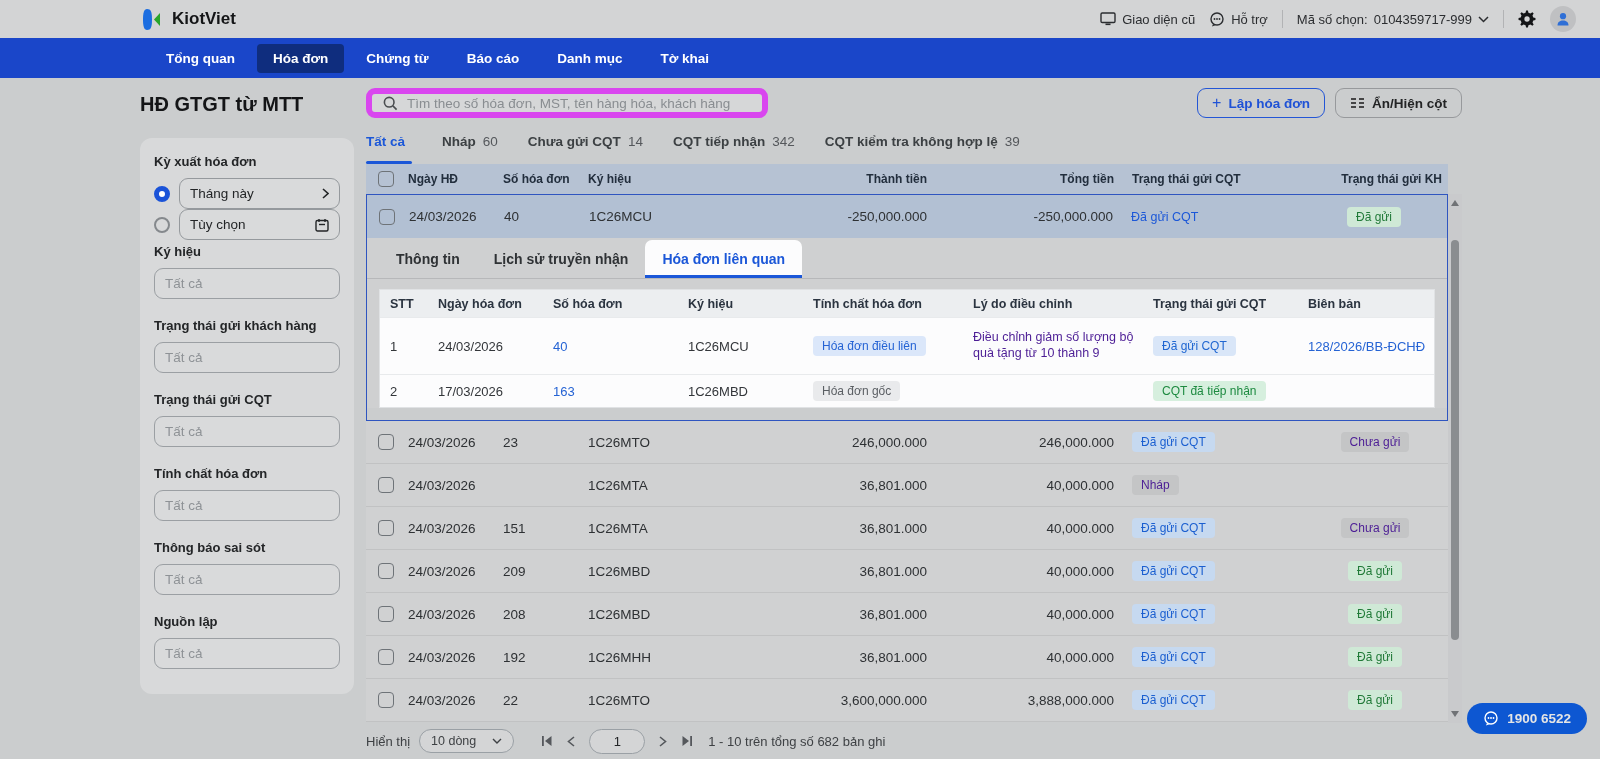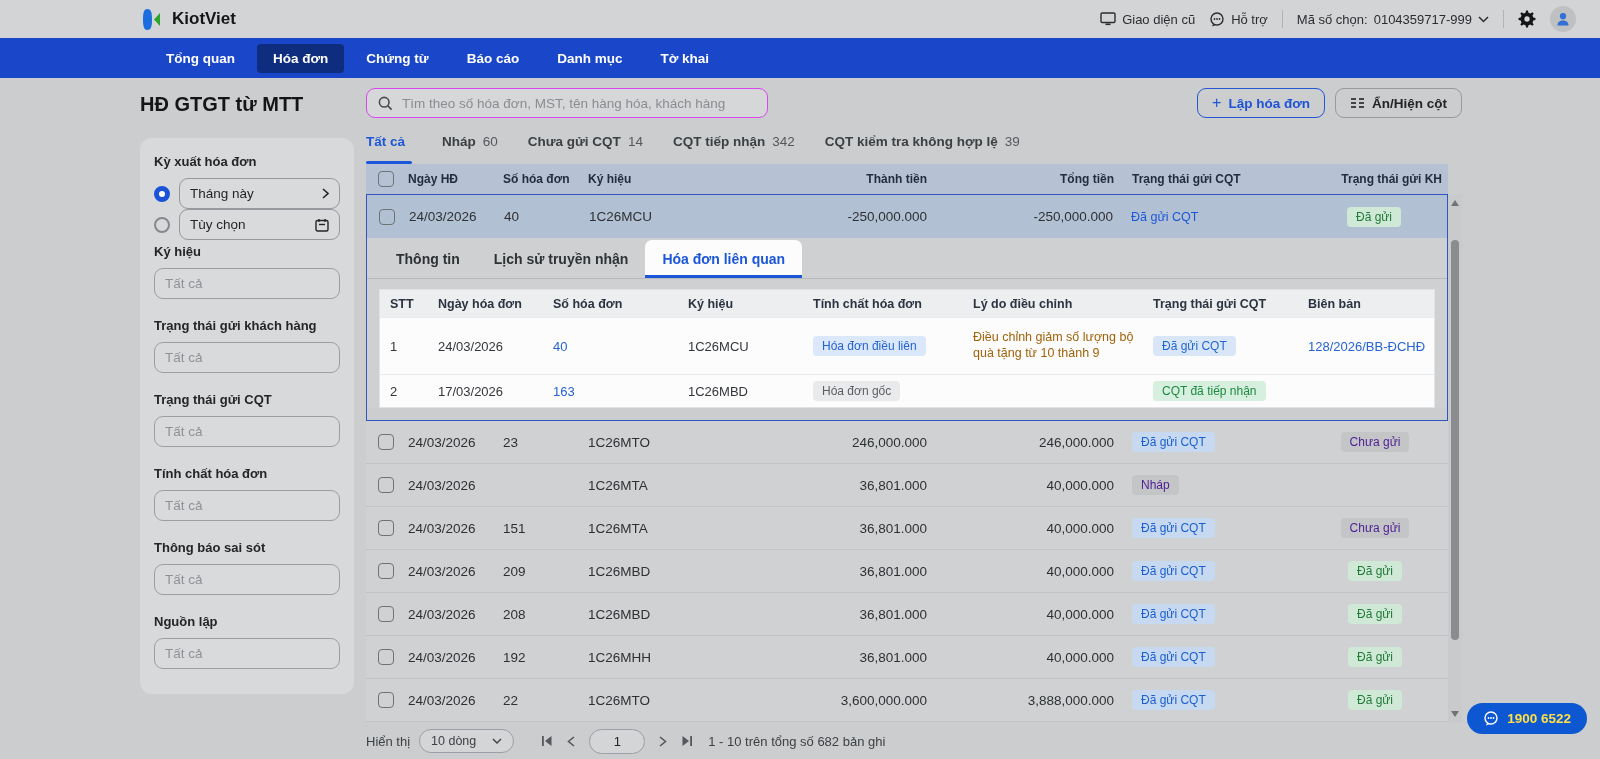--- a/index.html
+++ b/index.html
@@ -30,21 +30,21 @@
   .radio { width:16px; height:16px; border-radius:50%; border:2px solid #85898d; flex:none; cursor:pointer; }
   .radio.sel { border:5px solid #1a53d8; background:#fff; }
   .period-field { flex:1; display:flex; align-items:center; justify-content:space-between; border:1px solid #95999d; border-radius:9px; padding:7px 10px; font-size:13.5px; color:#232527; cursor:pointer; background:#d9dadb; }
   .f-input { width:100%; border:1px solid #9b9fa3; border-radius:9px; padding:7px 10px; font-size:13.5px; background:#d9dadb; color:#232527; margin:0 0 15px; outline:none; }
   .f-input::placeholder { color:#8e9296; }
   .f-group { margin-top:4px; }
 
   
   .main-col { flex:1; margin-left:12px; display:flex; flex-direction:column; }
   .toolbar { display:flex; align-items:center; margin-top:10px; }
-  .searchbox { width:402px; display:flex; align-items:center; gap:9px; border:1px solid #d946ef; border-radius:9px; padding:0 11px; height:30px; background:#d6d7d8; }
+  .searchbox { width:402px; display:flex; align-items:center; gap:9px; border:6px solid #d946ef; border-radius:9px; padding:0 11px; height:30px; background:#d6d7d8; }
   .searchbox input { border:none; background:transparent; outline:none; font-size:13.5px; flex:1; color:#232527; }
   .searchbox input::placeholder { color:#898d91; }
   .toolbar-btns { margin-left:auto; display:flex; gap:10px; }
   .btn { height:30px; display:flex; align-items:center; gap:7px; padding:0 14px; border-radius:9px; font-size:13.5px; font-weight:bold; cursor:pointer; background:transparent; }
   .btn-primary-o { border:1px solid #2456d6; color:#1f52d6; }
   .btn-neutral { border:1px solid #97999c; color:#232425; }
   .plus { font-size:16px; font-weight:normal; }
 
   .tabs { display:flex; gap:30px; margin-top:16px; height:30px; }
   .tab { font-size:13.5px; font-weight:bold; color:#3c4043; display:flex; gap:7px; position:relative; padding-bottom:9px; cursor:pointer; white-space:nowrap; }
@@ -81,39 +81,39 @@
   .icell { padding-left:10px; }
   .irow { background:#fcfcfd; border-top:1px solid #e8eaec; font-size:13px; color:#33363a; }
   .irow-1 { height:57px; }
   .irow-2 { height:33px; }
   .ib { display:inline-block; padding:3px 9px; border-radius:4px; font-size:12px; white-space:nowrap; }
   .ib-blue { background:#dbe7fa; color:#2563d4; }
   .ib-gray { background:#e9eaec; color:#5a5e63; }
   .ib-cqt { background:#d9e6f8; color:#1f66d1; }
   .ib-green { background:#d6efde; color:#1d8a40; }
   .lnk { color:#2563d4; cursor:pointer; }
-  .reason { font-size:12.5px; line-height:1.25; padding:4px 6px 4px 10px; color:#a16207; }
+  .reason { font-size:12.5px; line-height:1.25; padding:4px 6px 4px 10px; color:#4c1d95; }
 
   
   .vscroll { position:absolute; right:0; top:30px; bottom:0; width:14px; background:#c9cacc; }
   .vs-arrow { position:absolute; left:0; width:14px; height:14px; display:flex; align-items:center; justify-content:center; cursor:pointer; }
   .vs-up { top:2px; } .vs-down { bottom:2px; }
   .tri-up { width:0; height:0; border-left:4px solid transparent; border-right:4px solid transparent; border-bottom:6px solid #707376; }
   .tri-down { width:0; height:0; border-left:4px solid transparent; border-right:4px solid transparent; border-top:6px solid #707376; }
   .vs-thumb { position:absolute; left:3px; width:8px; top:46px; height:400px; background:#8a8d90; border-radius:4px; cursor:pointer; }
 
   
   .tfoot { height:36px; display:flex; align-items:center; font-size:13px; color:#3e4144; gap:9px; padding-right:14px; }
   .pagesize { display:flex; align-items:center; gap:16px; border:1px solid #9aa0a5; border-radius:14px; padding:4px 11px; background:#d4d5d6; cursor:pointer; font-size:12.5px; }
   .pg { display:flex; align-items:center; gap:14px; margin-left:18px; }
   .pg-btn { display:flex; align-items:center; cursor:pointer; }
   .page-input { width:56px; height:25px; border:1px solid #9aa0a5; border-radius:13px; text-align:center; background:#d4d5d6; font-size:13px; outline:none; color:#232527; }
   .pg-summary { margin-left:6px; }
 
-  .chat-pill { position:fixed; right:13px; bottom:25px; background:#0d57d2; color:#fde047; font-weight:bold; font-size:13.5px; border-radius:16px; height:31px; display:flex; align-items:center; gap:8px; padding:8px 16px; cursor:pointer; }
+  .chat-pill { position:fixed; right:13px; bottom:25px; background:#0d57d2; color:#e5e5e5; font-weight:bold; font-size:13.5px; border-radius:16px; height:31px; display:flex; align-items:center; gap:8px; padding:8px 16px; cursor:pointer; }
 </style>
 </head>
 <body>
 
 <div class="topbar">
   <div class="brand">
     <svg width="25" height="25" viewBox="0 0 25 25">
       <path d="M7 2 C11 2 12 5 12 12.5 C12 20 11 23 7 23 C4 23 3 19 3 12.5 C3 6 4 2 7 2 Z" fill="#1b6de0"></path>
       <path d="M20 6 L14 12.5 L20 19 Z" fill="#2aa52a"></path>
     </svg>

